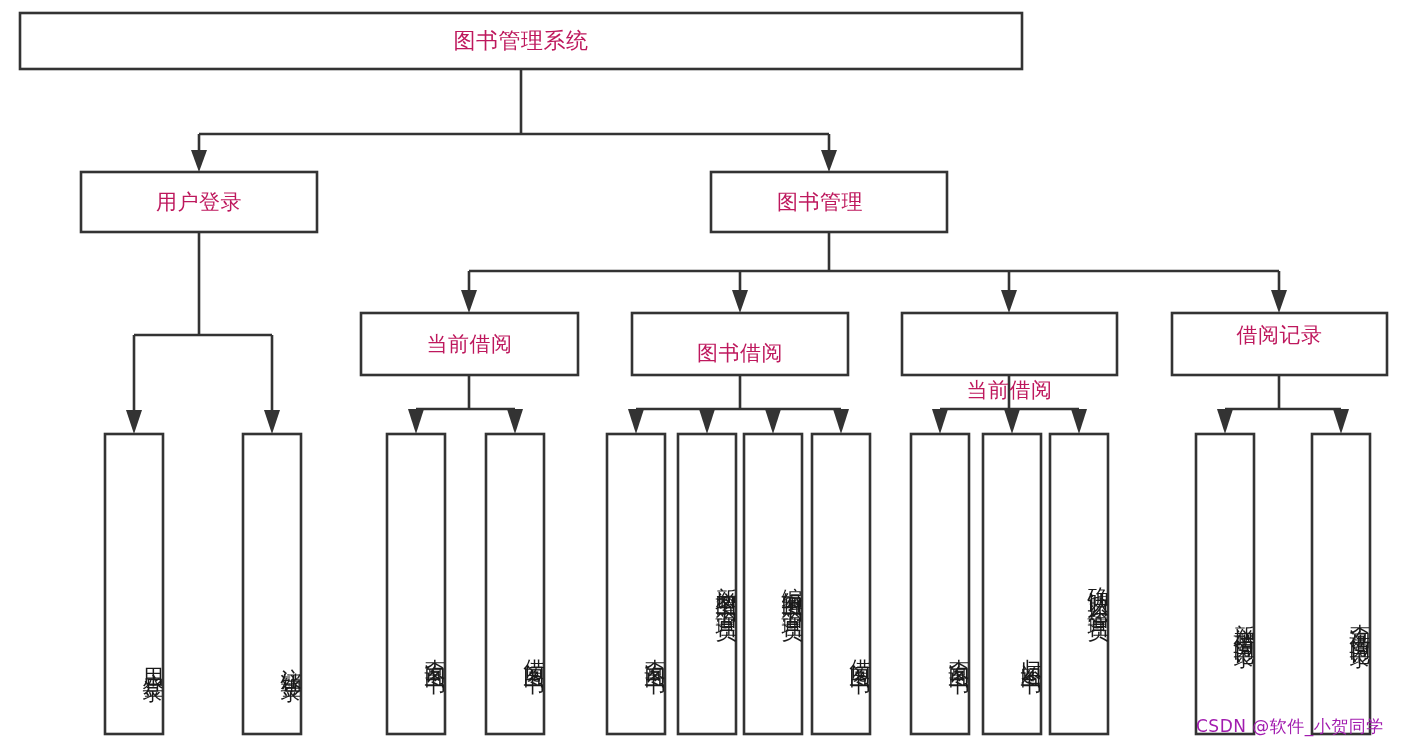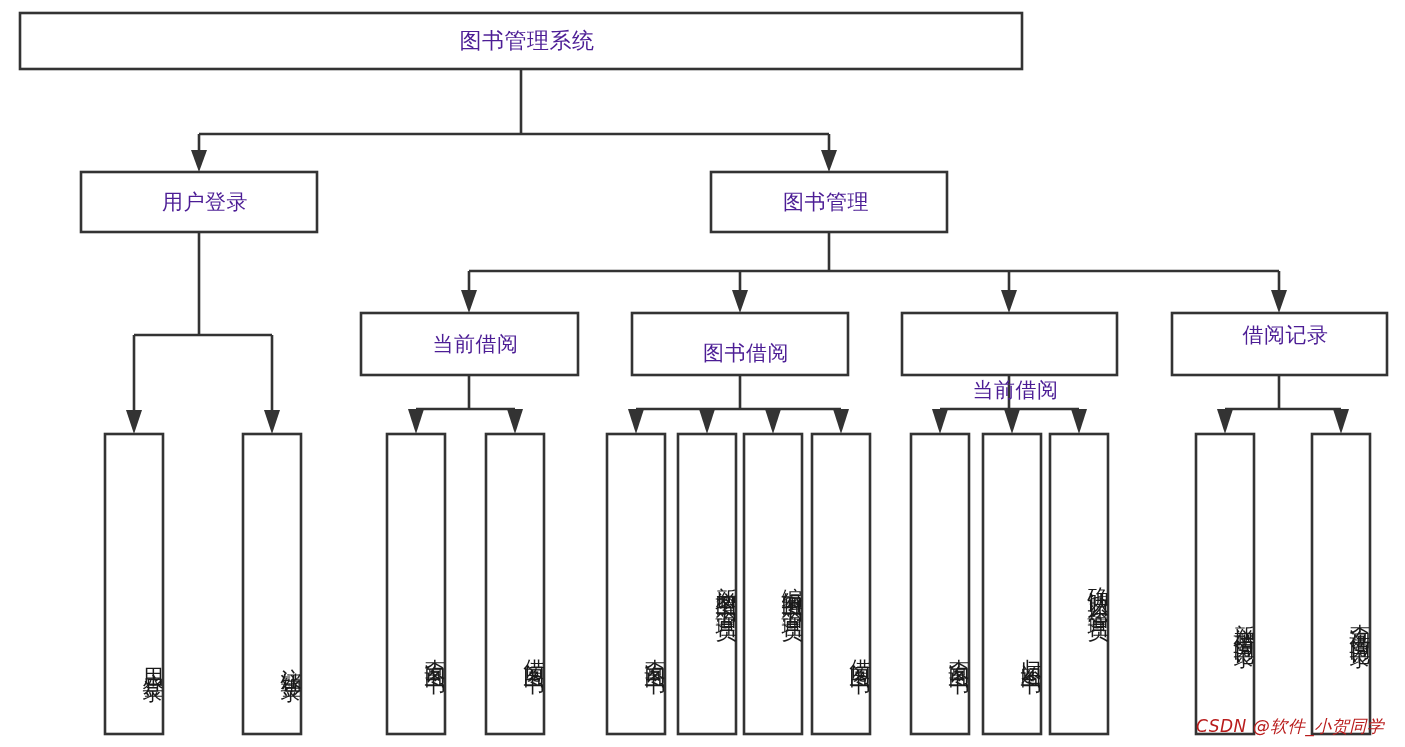--- a/index.html
+++ b/index.html
@@ -42,28 +42,27 @@
   .arrow-head {
     fill: #333333;
     stroke: none;
   }
   
   .node-label {
     position: absolute;
     display: flex;
     align-items: center;
     justify-content: center;
-    color: #4c1d95;
+    color: #be185d;
     font-family: Liberation Serif, serif;
     font-size: 21px;
     line-height: 1.08;
     letter-spacing: 0.5px;
     white-space: nowrap;
     pointer-events: none;
-    padding-left: 6px;
   }
   .node-label.title-label {
     font-size: 22px;
   }
   .leaf-label {
     position: absolute;
     display: flex;
     align-items: flex-start;
     justify-content: center;
     writing-mode: vertical-rl;
@@ -71,27 +70,26 @@
     color: #1a1a1a;
     font-family: "DejaVu Sans", "Liberation Sans", sans-serif;
     font-size: 21px;
     letter-spacing: 5px;
     line-height: 1;
     white-space: nowrap;
     pointer-events: none;
   }
   .watermark {
     position: absolute;
-    color: #b91c1c;
+    color: #a21caf;
     font-size: 17px;
     font-family: "DejaVu Sans", "Liberation Sans", sans-serif;
     white-space: nowrap;
     letter-spacing: 0.5px;
     pointer-events: none;
-    font-style: italic;
   }
 </style>
 </head>
 <body>
 
 <div id="diagram-root">
 
   <svg class="diagram-canvas" viewBox="0 0 1405 747">
 
     <g>

